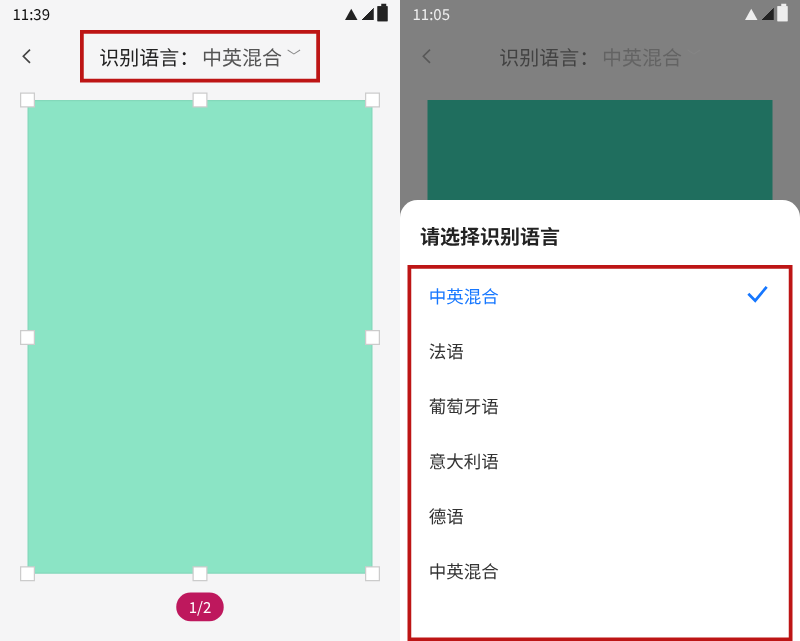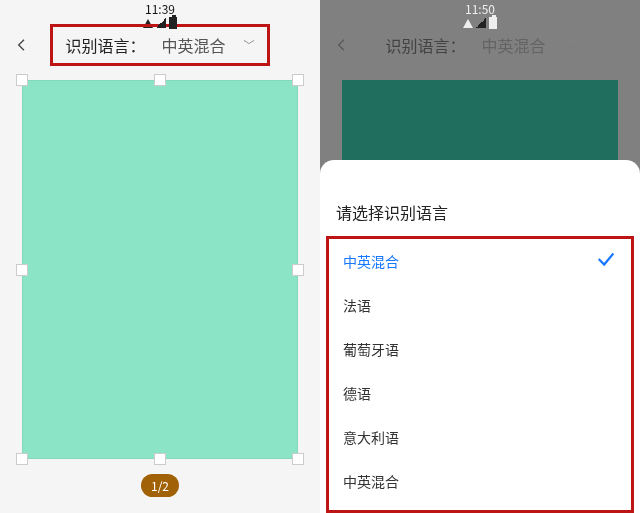--- a/index.html
+++ b/index.html
@@ -1,48 +1,48 @@
 <!DOCTYPE html>
 <html><head>
 <meta charset="utf-8">
 <style>
   * { box-sizing: border-box; margin: 0; padding: 0; }
   html, body { width: 640px; height: 513px; font-family: -apple-system, "Noto Sans CJK SC", sans-serif; background:#fff; }
   .wrap { display:flex; width:640px; height:513px; }
   .phone { width:320px; height:513px; background:#f5f5f6; position:relative; overflow:hidden; }
   
-  .statusbar { height:22px; display:flex; align-items:center; justify-content:space-between; padding:0 10px; font-size:12px; color:#111;flex-direction:column; }
+  .statusbar { height:22px; display:flex; align-items:center; justify-content:space-between; padding:0 10px; font-size:12px; color:#111; }
   .statusbar .icons { display:flex; align-items:center; gap:3px; }
   .tri { width:0; height:0; border-left:5px solid transparent; border-right:5px solid transparent; border-bottom:9px solid #222; }
   .sig { width:10px; height:10px; background:linear-gradient(to top right,#222 0 50%, transparent 50%); transform:scaleX(-1);}
   .batt { width:8px; height:12px; border:1px solid #222; background:#222; position:relative;}
   .batt:before{content:"";position:absolute;top:-3px;left:2px;width:4px;height:2px;background:#222;}
   
   .header { height:46px; display:flex; align-items:center; padding:0 8px; }
   .back { width:28px; height:28px; display:flex; align-items:center; justify-content:center; }
   .back svg{width:16px;height:16px;stroke:#444;stroke-width:2;fill:none;}
   .lang-area { flex:1; display:flex; justify-content:center; }
-  .lang-box { padding:6px 12px; display:flex; align-items:center; gap:16px; font-size:16px; color:#222; border:3px solid #bd1515; }
+  .lang-box { padding:6px 12px; display:flex; align-items:center; gap:2px; font-size:16px; color:#222; border:3px solid #bd1515; }
   .lang-box.noframe{ border:3px solid transparent; }
   .lang-box .val{ color:#555; }
   .lang-box .chev{ font-size:11px; color:#888; margin-left:2px;}
   
   .crop-outer { position:absolute; top:80px; left:22px; right:22px; bottom:54px; }
   .crop { position:absolute; inset:0; background:#8be4c5; }
   .cframe { position:absolute; inset:0; border:1px solid rgba(0,0,0,.05); }
   .handle { position:absolute; width:10px; height:10px; background:#fff; box-shadow:0 0 0 1px #ccc; }
   .tl{top:-5px;left:-5px}.tr{top:-5px;right:-5px}.bl{bottom:-5px;left:-5px}.br{bottom:-5px;right:-5px}
   .tm{top:-5px;left:calc(50% - 5px)}.bm{bottom:-5px;left:calc(50% - 5px)}
   .ml{left:-5px;top:calc(50% - 5px)}.mr{right:-5px;top:calc(50% - 5px)}
   
-  .pagepill { position:absolute; bottom:16px; left:50%; transform:translateX(-50%); background:#a16207; color:#fff; font-size:12px; padding:3px 10px; border-radius:12px; }
+  .pagepill { position:absolute; bottom:16px; left:50%; transform:translateX(-50%); background:#be185d; color:#fff; font-size:12px; padding:3px 10px; border-radius:12px; }
   
   .scrim{ position:absolute; inset:0; background:rgba(0,0,0,.48);}
   .sheet { position:absolute; left:0; right:0; bottom:0; top:160px; background:#fff; border-top-left-radius:14px; border-top-right-radius:14px; display:flex; flex-direction:column;}
-  .sheet-title{ font-size:16px; font-weight:400; color:#222; padding:16px 16px 12px;margin-top:24px; }
+  .sheet-title{ font-size:16px; font-weight:700; color:#222; padding:16px 16px 12px; }
   .opts-frame{ border:3px solid #bd1515; margin:0 6px 0 6px; flex:1; overflow:hidden;}
   .opt{ height:44px; display:flex; align-items:center; padding:0 14px; font-size:14px; color:#333; }
   .opt.sel{ color:#1677ff; }
   .check{ margin-left:auto; color:#1677ff; }
   .check svg{width:22px;height:22px;stroke:#1677ff;stroke-width:2.4;fill:none;}
   
   .phone.right .statusbar { color:#eee; }
   .phone.right .statusbar .tri{border-bottom-color:#eee}
   .phone.right .statusbar .batt{border-color:#eee;background:#eee}
   .phone.right .statusbar .batt:before{background:#eee}
@@ -88,21 +88,21 @@
       <div class="handle bl"></div>
       <div class="handle bm"></div>
       <div class="handle br"></div>
     </div>
     <div class="pagepill">1/2</div>
   </div>
 
   <div class="phone right">
     <div class="scrim"></div>
     <div class="statusbar" style="position:relative;z-index:2">
-      <span>11:50</span>
+      <span>11:05</span>
       <span class="icons">
         <span class="tri"></span>
         <span class="sig"></span>
         <span class="batt"></span>
       </span>
     </div>
     <div class="header" style="position:relative;z-index:2;opacity:.65">
       <div class="back">
         <svg viewBox="0 0 24 24">
             <polyline points="15 4 7 12 15 20"></polyline>
@@ -130,24 +130,24 @@
                 <polyline points="4 12 10 18 20 6"></polyline>
               </svg></span>
           </div>
           <div class="opt">
             <span>法语</span>
           </div>
           <div class="opt">
             <span>葡萄牙语</span>
           </div>
           <div class="opt">
-            <span>德语</span>
+            <span>意大利语</span>
           </div>
           <div class="opt">
-            <span>意大利语</span>
+            <span>德语</span>
           </div>
           <div class="opt">
             <span>中英混合</span>
           </div>
         </div>
     </div>
   </div>
 </div>
 
 </body></html>

